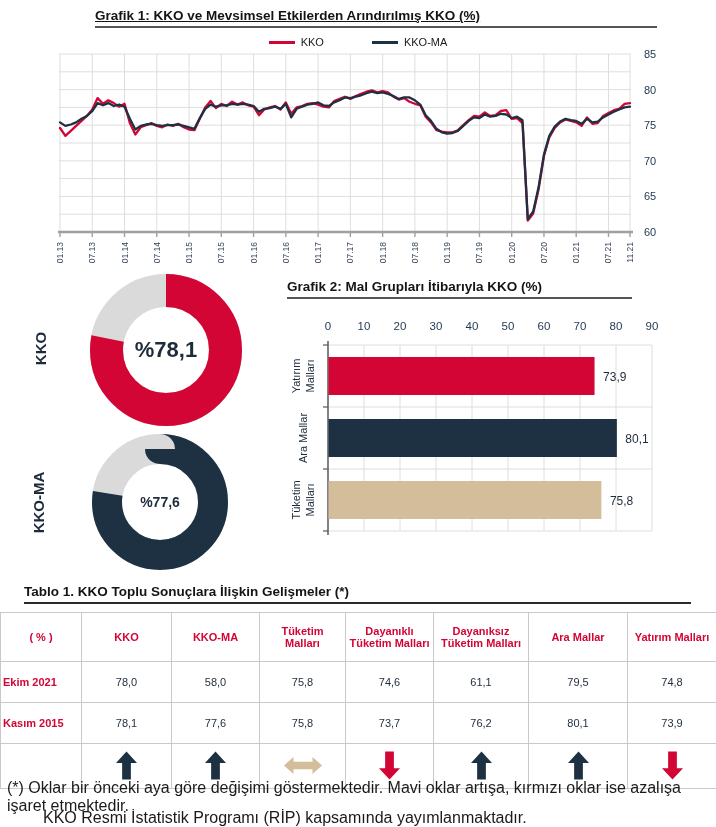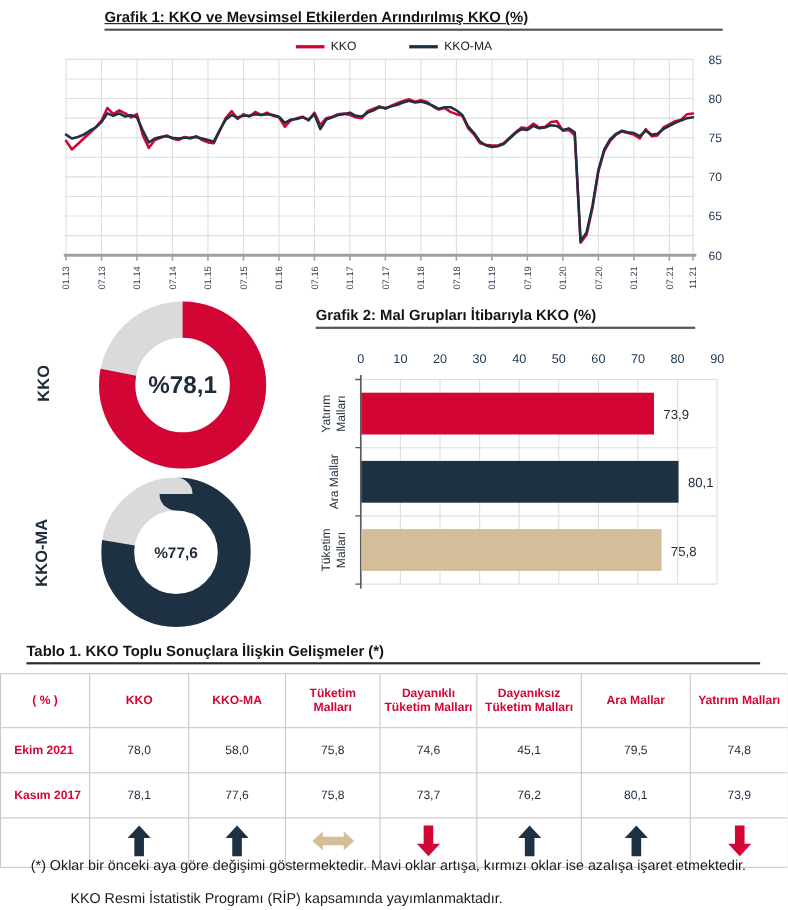--- a/index.html
+++ b/index.html
@@ -13,24 +13,24 @@
   .donut-wrap{position:absolute;text-align:right;}
   .donut-center{position:absolute;left:0;top:0;width:100%;height:100%;
                 display:flex;align-items:center;justify-content:center;
                 font-size:22px;font-weight:bold;color:#1e2b3a;}
   .donut-label{position:absolute;transform:rotate(-90deg);font-weight:bold;font-size:15px;
                color:#1e2b3a;text-align:center;}
   table.kko{position:absolute;left:0;top:612px;width:716px;border-collapse:collapse;table-layout:fixed;}
   table.kko td,table.kko th{border:1px solid #c9c9c9;font-size:11px;text-align:center;vertical-align:middle;
                padding:2px 3px;color:#1e2b3a;}
   table.kko th{color:#d20535;font-weight:bold;height:44px;}
-  table.kko td.rowlabel{color:#d20535;font-weight:bold;text-align:left;padding-left:12px;}
+  table.kko td.rowlabel{color:#d20535;font-weight:bold;text-align:left;padding-left:2px;}
   table.kko tr.datarow td{height:36px;}
   table.kko tr.arrowrow td{height:40px;}
-  .footnote{position:absolute;left:28px;font-size:13px;color:#1a1a1a;}
+  .footnote{position:absolute;left:7px;font-size:16px;color:#1a1a1a;}
 </style>
 </head>
 <body>
 
 <div class="page">
 
   <div class="sec-title" style="left:95px;top:8px;width:562px;text-decoration:underline;">Grafik 1: KKO ve Mevsimsel Etkilerden Arındırılmış KKO (%)</div>
 
   <div class="legend">
     <div class="legend-item">
@@ -209,26 +209,26 @@
           <th>Yatırım Malları</th>
         </tr>
       </thead>
       <tbody>
         <tr class="datarow">
           <td class="rowlabel">Ekim 2021</td>
           <td>78,0</td>
           <td>58,0</td>
           <td>75,8</td>
           <td>74,6</td>
-          <td>45,1</td>
+          <td>61,1</td>
           <td>79,5</td>
           <td>74,8</td>
         </tr>
         <tr class="datarow">
-          <td class="rowlabel">Kasım 2017</td>
+          <td class="rowlabel">Kasım 2015</td>
           <td>78,1</td>
           <td>77,6</td>
           <td>75,8</td>
           <td>73,7</td>
           <td>76,2</td>
           <td>80,1</td>
           <td>73,9</td>
         </tr>
         <tr class="arrowrow">
           <td></td>

